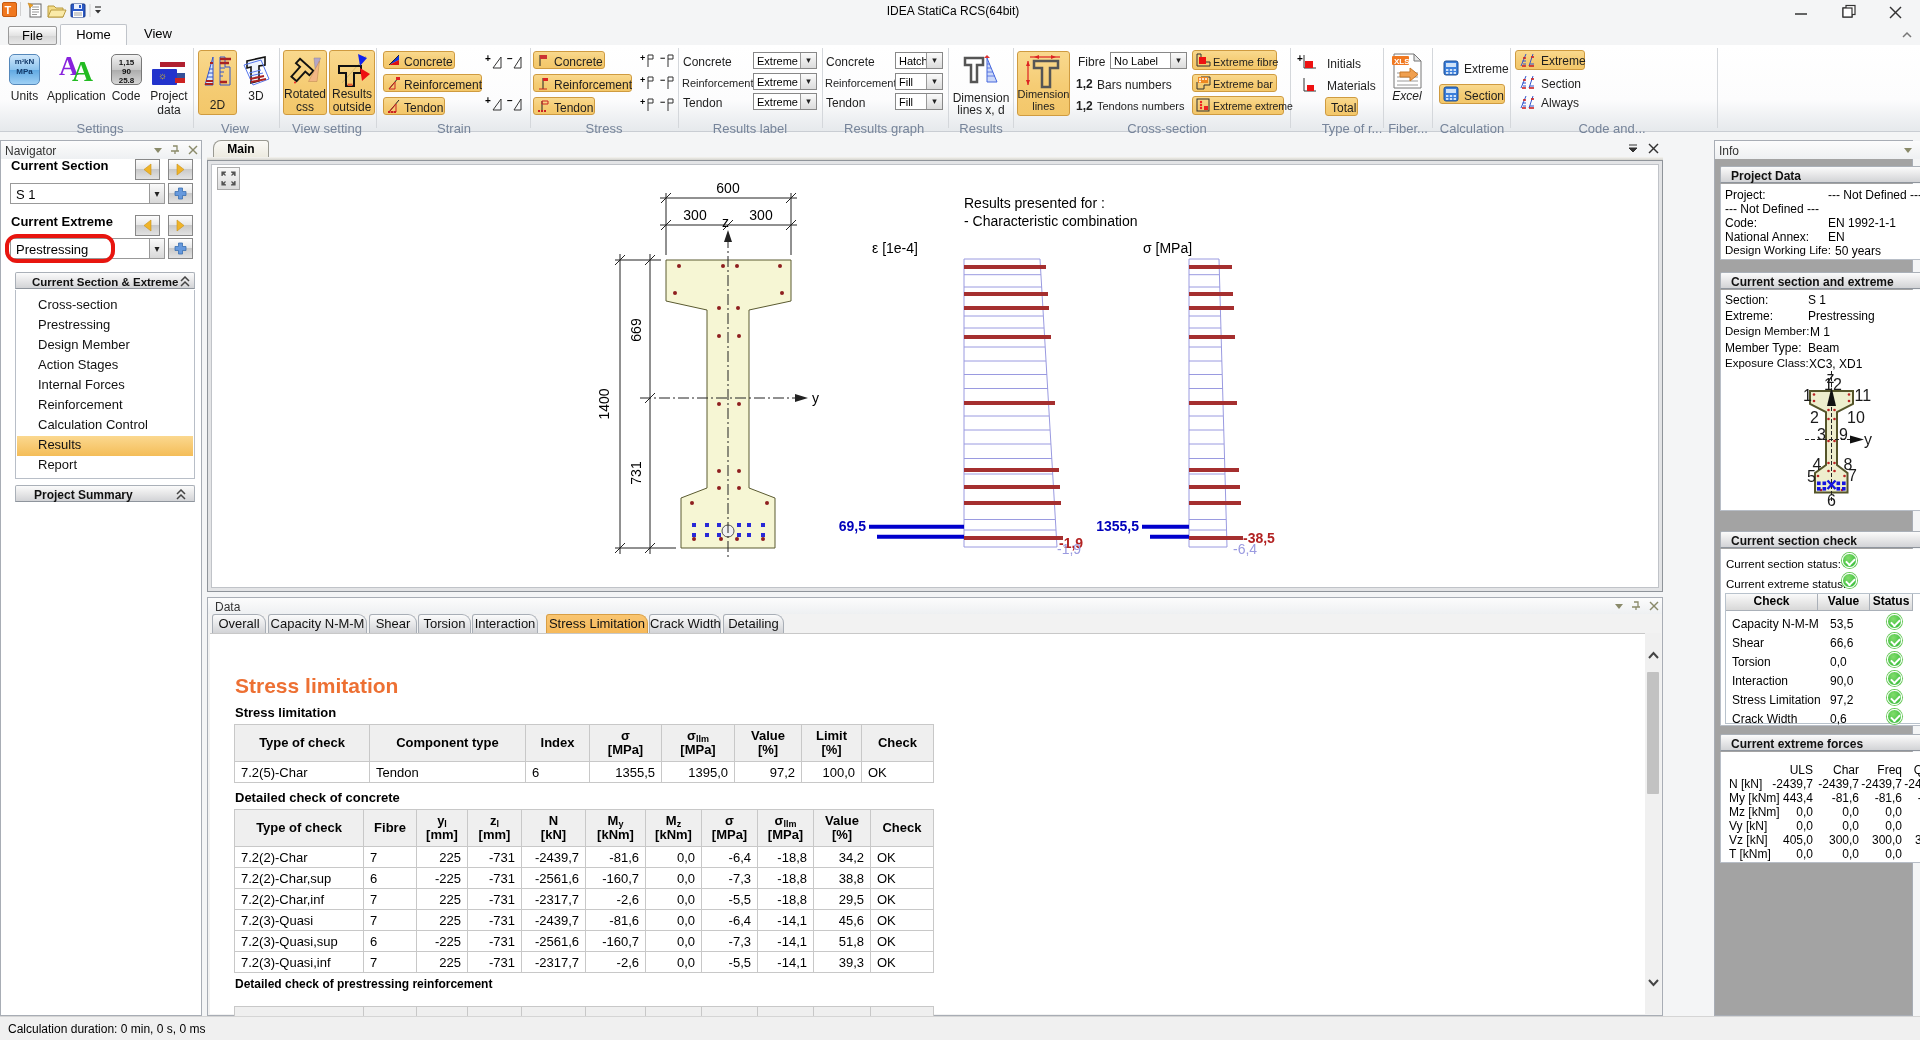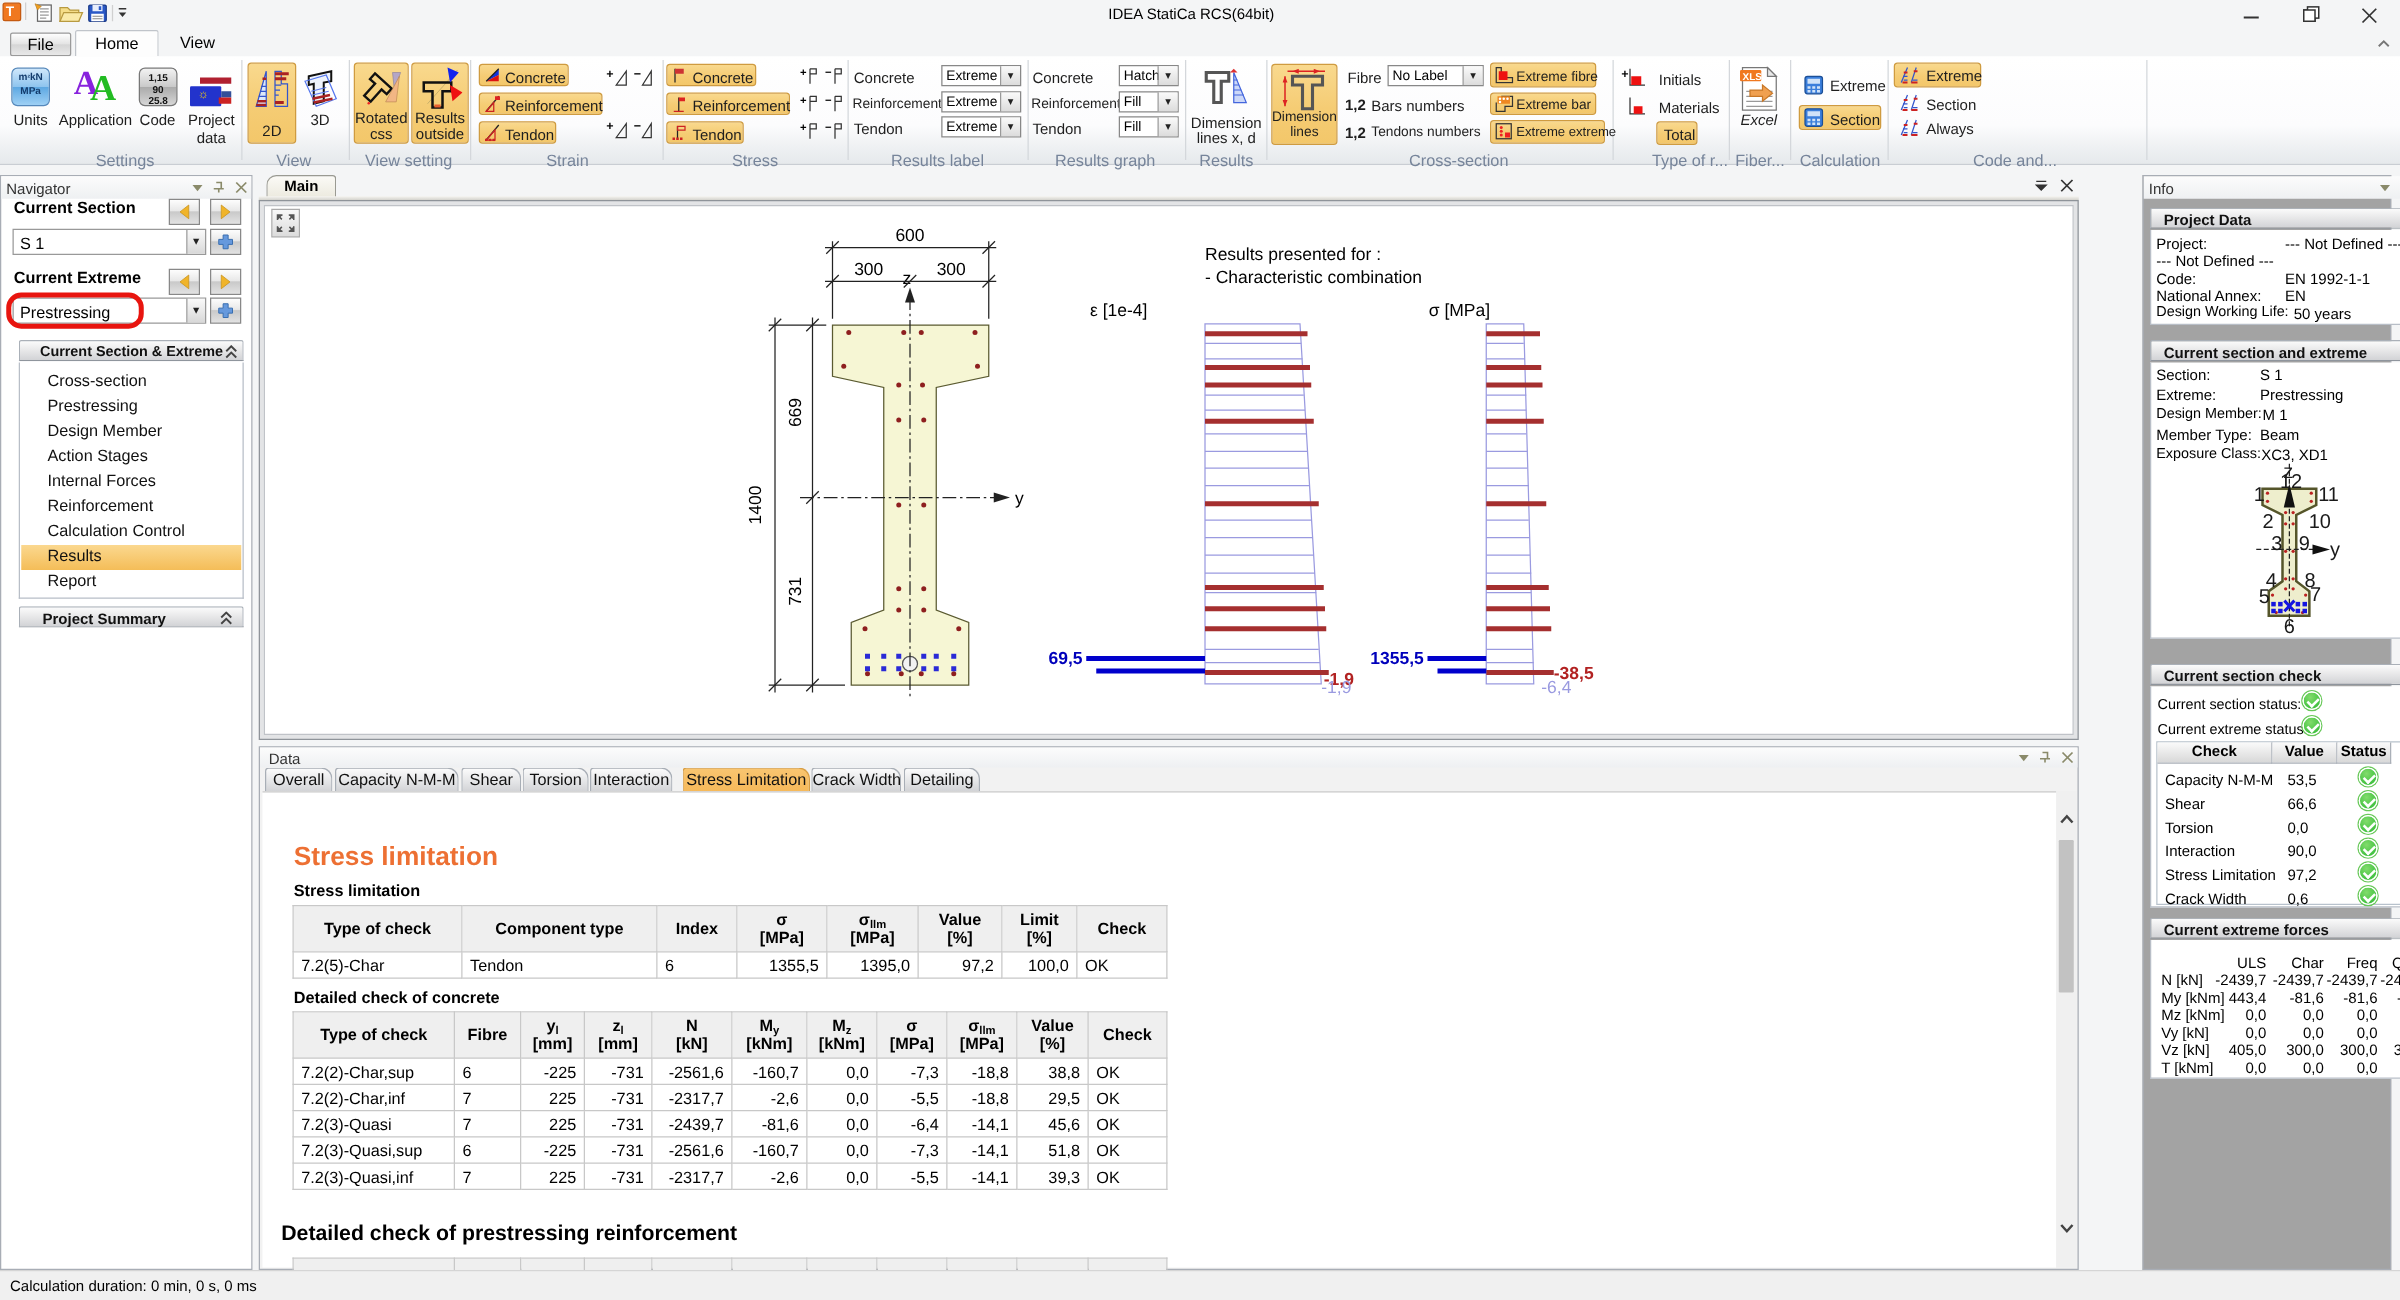--- a/index.html
+++ b/index.html
@@ -822,20 +822,33 @@
           <td>Fibre</td>
           <td>y<sub>l</sub><br>[mm]</td>
           <td>z<sub>l</sub><br>[mm]</td>
           <td>N<br>[kN]</td>
           <td>M<sub>y</sub><br>[kNm]</td>
           <td>M<sub>z</sub><br>[kNm]</td>
           <td>σ<br>[MPa]</td>
           <td>σ<sub>llm</sub><br>[MPa]</td>
           <td>Value<br>[%]</td>
           <td>Check</td>
+        </tr>
+    <tr>
+          <td class="l">7.2(2)-Char</td>
+          <td class="l">7</td>
+          <td class="r">225</td>
+          <td class="r">-731</td>
+          <td class="r">-2439,7</td>
+          <td class="r">-81,6</td>
+          <td class="r">0,0</td>
+          <td class="r">-6,4</td>
+          <td class="r">-18,8</td>
+          <td class="r">34,2</td>
+          <td class="l">OK</td>
         </tr>
     <tr>
           <td class="l">7.2(2)-Char,sup</td>
           <td class="l">6</td>
           <td class="r">-225</td>
           <td class="r">-731</td>
           <td class="r">-2561,6</td>
           <td class="r">-160,7</td>
           <td class="r">0,0</td>
           <td class="r">-7,3</td>
@@ -890,21 +903,21 @@
           <td class="r">-2317,7</td>
           <td class="r">-2,6</td>
           <td class="r">0,0</td>
           <td class="r">-5,5</td>
           <td class="r">-14,1</td>
           <td class="r">39,3</td>
           <td class="l">OK</td>
         </tr>
   </tbody>
     </table>
-  <div class="abs" style="left:17px;top:379px;font-size:17px;font-weight:bold;">Detailed check of prestressing reinforcement</div>
+  <div class="abs" style="left:27px;top:379px;font-size:12px;font-weight:bold;">Detailed check of prestressing reinforcement</div>
   <table class="dt" style="left:26px;top:408px;">
     <colgroup>
         <col style="width:129px">
         <col style="width:53px">
         <col style="width:51px">
         <col style="width:54px">
         <col style="width:64px">
         <col style="width:60px">
         <col style="width:56px">
         <col style="width:56px">

